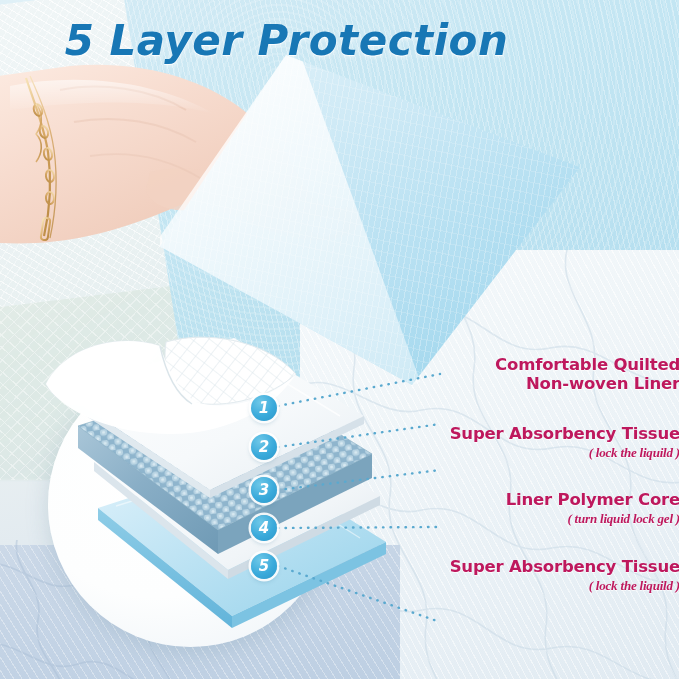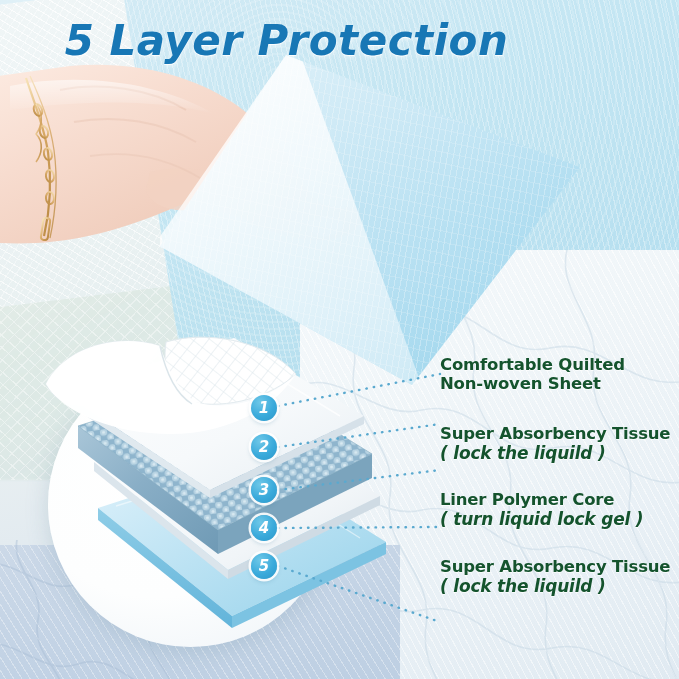--- a/index.html
+++ b/index.html
@@ -249,37 +249,39 @@
 
   
   .leaders { position: absolute; left: 0; top: 0; width: 679px; height: 679px; pointer-events: none; }
 
   
   .label-block {
     position: absolute;
     left: 440px;
     width: 240px;
     font-family: "DejaVu Sans", sans-serif;
-    color: #14532d;
+    color: #be185d;
     text-shadow: 0 1px 0 rgba(255,255,255,0.7);
+    text-align: right;
   }
   .label-main {
     font-size: 16.5px;
     font-weight: bold;
     line-height: 19px;
     letter-spacing: -0.2px;
     white-space: nowrap;
   }
   .label-sub {
-    font-size: 17px;
+    font-size: 13px;
     font-weight: bold;
     font-style: italic;
     line-height: 20px;
     letter-spacing: -0.2px;
     white-space: nowrap;
+    font-family: Liberation Serif, serif;
   }
 </style>
 </head>
 <body>
 
 <div id="infographic">
 
   <div class="bg-base"></div>
   <div class="bg-left-pad"></div>
   <div class="bg-left-tex"></div>
@@ -469,21 +471,21 @@
   </svg>
 
   <div class="num-badge" style="left:251px; top:395px;">1</div>
   <div class="num-badge" style="left:251px; top:434px;">2</div>
   <div class="num-badge" style="left:251px; top:477px;">3</div>
   <div class="num-badge" style="left:251px; top:515px;">4</div>
   <div class="num-badge" style="left:251px; top:553px;">5</div>
 
   <div class="label-block" style="top:355px;">
     <div class="label-main">Comfortable Quilted</div>
-    <div class="label-main">Non-woven Sheet</div>
+    <div class="label-main">Non-woven Liner</div>
   </div>
 
   <div class="label-block" style="top:424px;">
     <div class="label-main">Super Absorbency Tissue</div>
     <div class="label-sub">( lock the liquild )</div>
   </div>
 
   <div class="label-block" style="top:490px;">
     <div class="label-main">Liner Polymer Core</div>
     <div class="label-sub">( turn liquid lock gel )</div>

